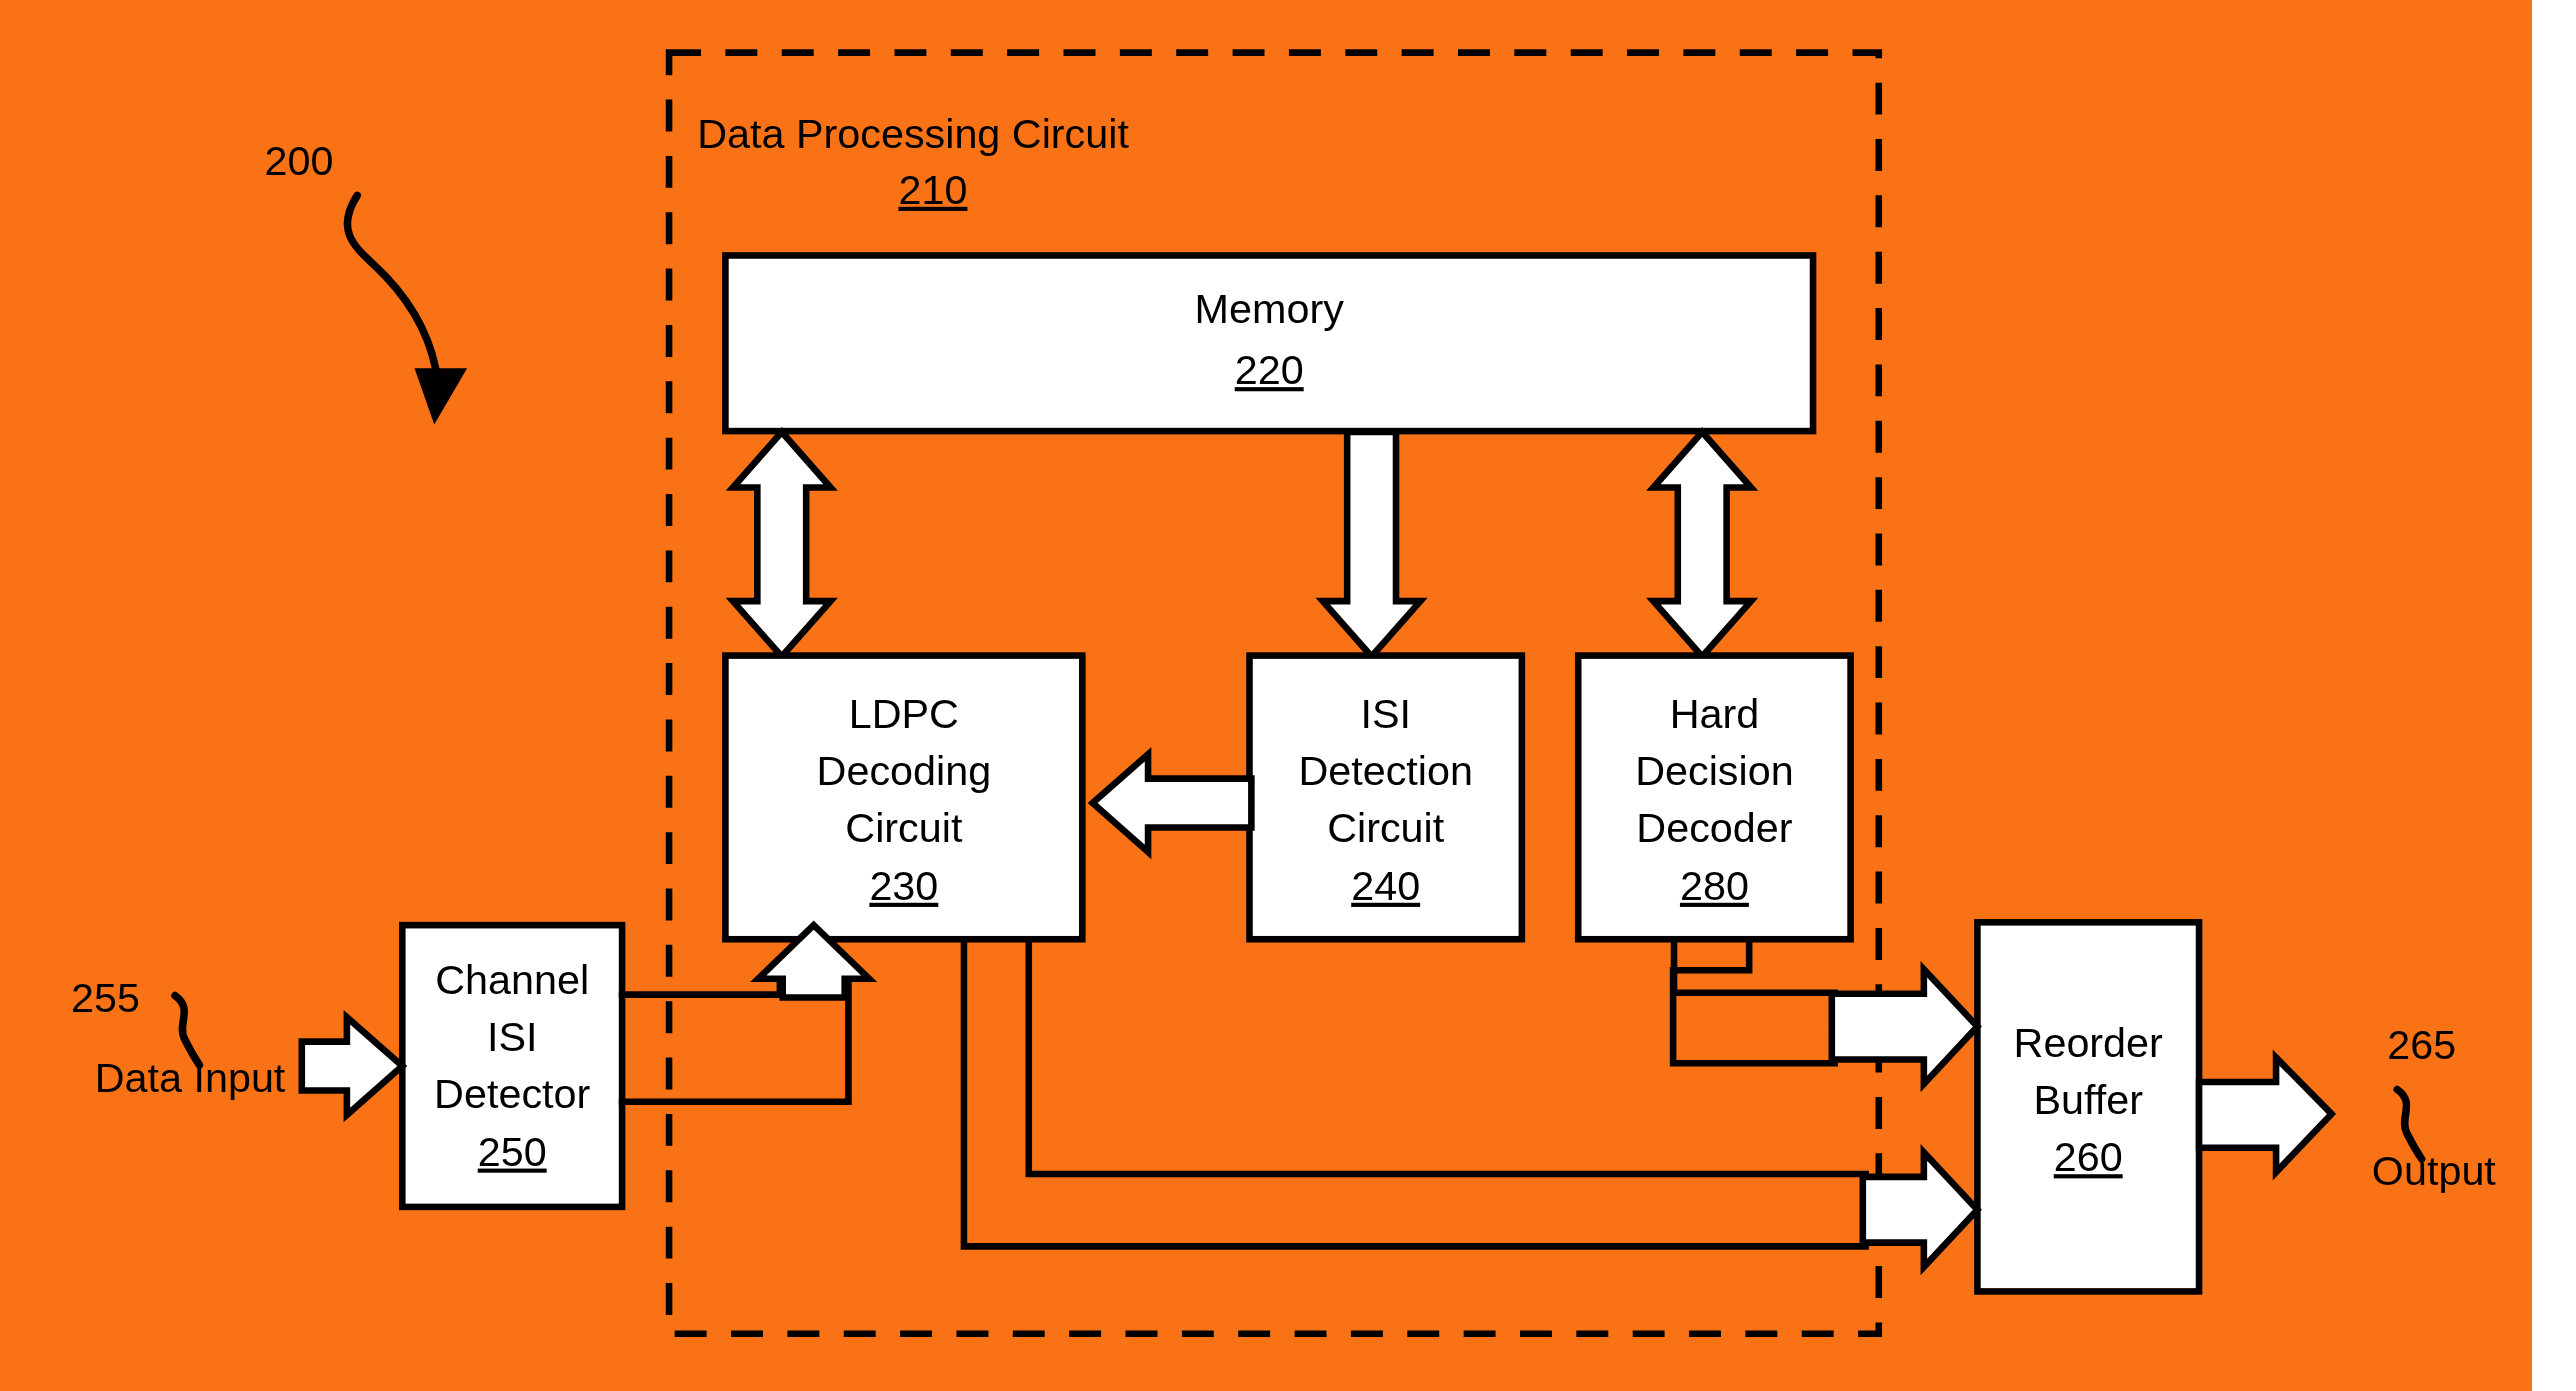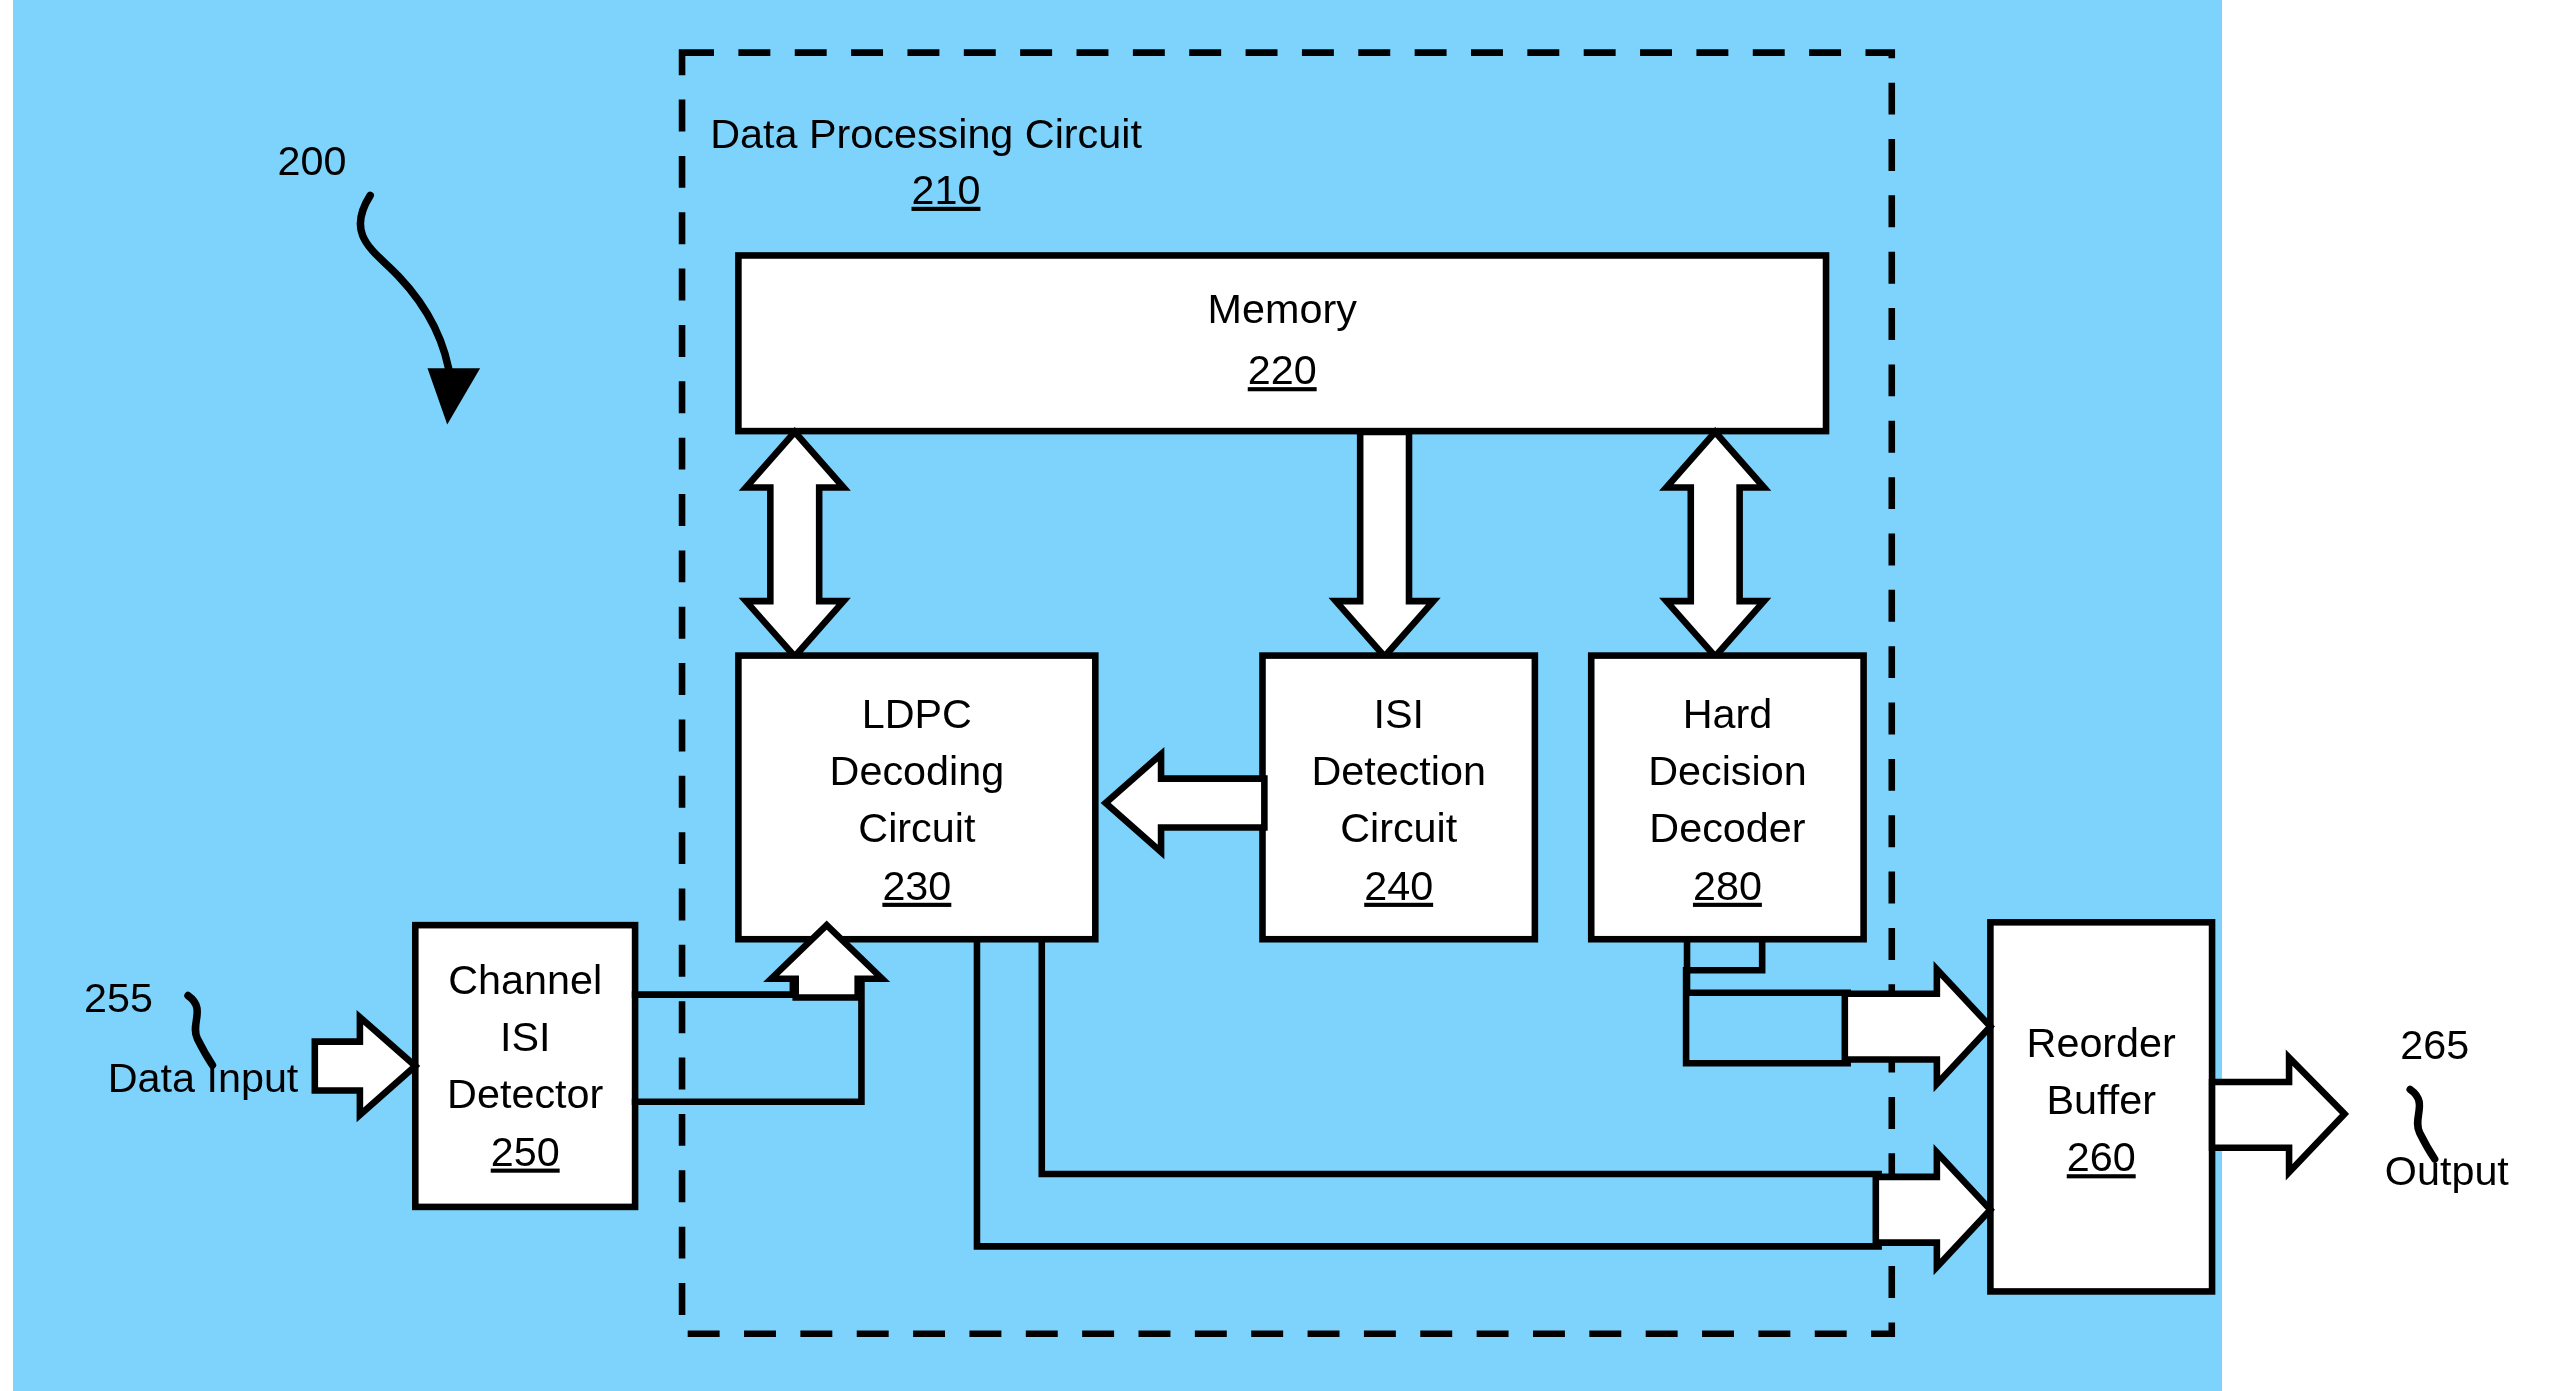--- a/index.html
+++ b/index.html
@@ -9,24 +9,23 @@
     background: #ffffff;
   }
   body {
     width: 2576px;
     height: 1391px;
     overflow: hidden;
     font-family: "Liberation Sans", sans-serif;
   }
   #figure-root {
     position: relative;
-    width: 2209px;
+    width: 2532px;
     height: 1391px;
-    background: #7dd3fc;
-    margin-left: 13px;
+    background: #f97316;
   }
   svg.diagram {
     display: block;
     width: 2576px;
     height: 1391px;
   }
   .blk-rect {
     fill: #ffffff;
     stroke: #000000;
     stroke-width: 7;

